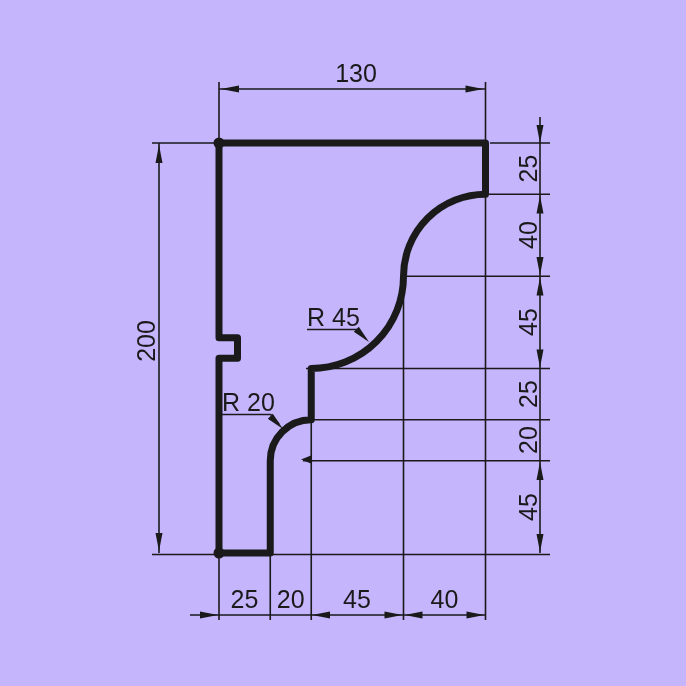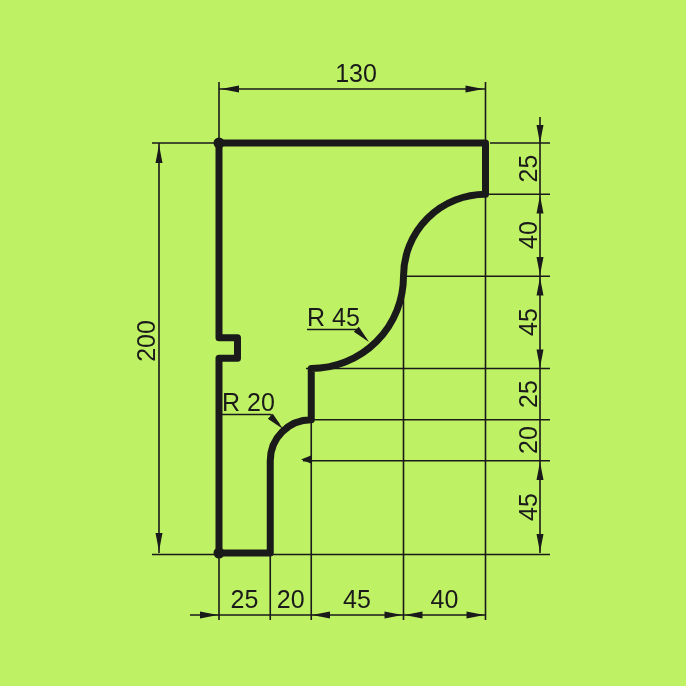--- a/index.html
+++ b/index.html
@@ -1,16 +1,16 @@
 <!DOCTYPE html>
 <html><head>
 <meta charset="utf-8">
 <style>
   html,body{margin:0;padding:0;background:#ffffff;}
-  .stage{width:686px;height:686px;background:#bef264;position:relative;overflow:hidden;}
+  .stage{width:686px;height:686px;background:#c4b5fd;position:relative;overflow:hidden;}
   svg text{font-family:"Liberation Sans", sans-serif;font-size:25px;fill:#1a1a1a;}
   .thin{stroke:#1a1a1a;stroke-width:1.6;fill:none;}
   .thick{stroke:#1a1a1a;stroke-width:7;fill:none;stroke-linecap:round;stroke-linejoin:round;}
   .arrow{fill:#1a1a1a;stroke:none;}
   .dot{fill:#1a1a1a;stroke:none;}
 </style>
 </head>
 <body>
 
 <div class="stage">

